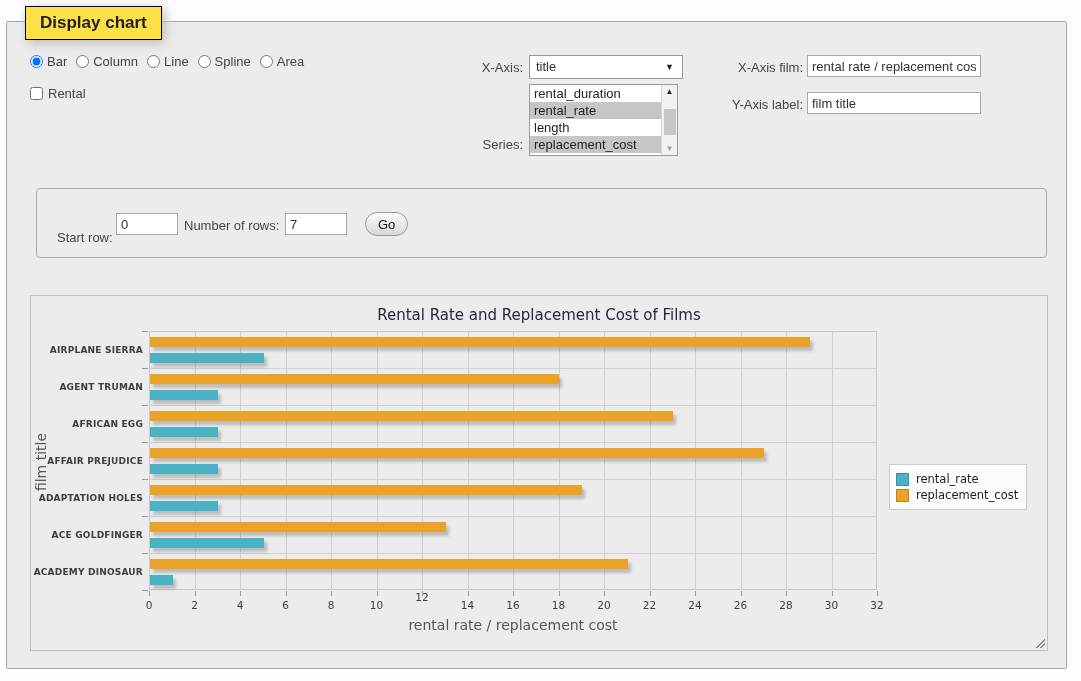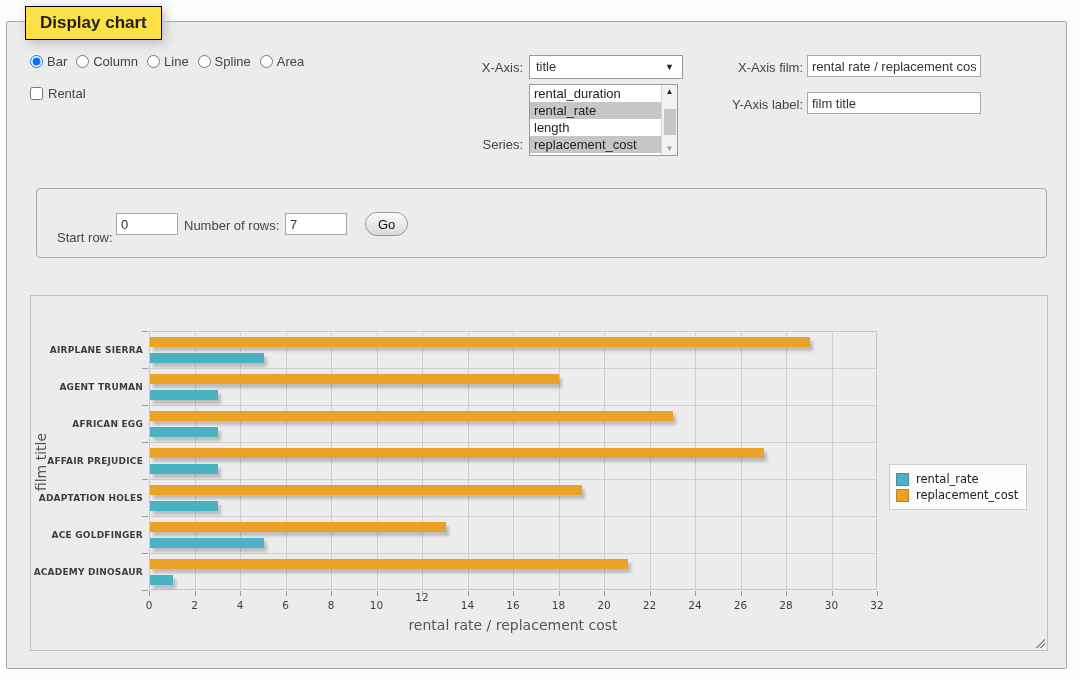--- a/index.html
+++ b/index.html
@@ -150,20 +150,21 @@
   <input type="text" style="position: absolute; left: 807px; top: 92px; width: 174px;" value="film title">
 
   <div class="go-panel"></div>
   <div class="ctl" style="left:57px; top:230px;">Start row:</div>
   <input type="text" style="position: absolute; left: 116px; top: 213px; width: 62px;" value="0">
   <div class="ctl" style="left:184px; top:218px;">Number of rows:</div>
   <input type="text" style="position: absolute; left: 285px; top: 213px; width: 62px;" value="7">
   <button class="go-btn">Go</button>
 
   <div class="chart-box" id="chart-area">
+    <div class="chart-title">Rental Rate and Replacement Cost of Films</div>
     <div class="yaxis-title">film title</div>
     <div class="resize-handle"></div>
   <div class="plot" style="left: 118px; top: 35px; width: 728px; height: 259px;"></div>
       <div class="tickmark-x" style="left: 118px; top: 295px;"></div>
       <div class="xtick-label" style="left: 103px; top: 303px; width: 30px;">0</div>
       <div class="gridline-v" style="left: 163.5px; top: 35px; height: 259px;"></div>
       <div class="tickmark-x" style="left: 163.5px; top: 295px;"></div>
       <div class="xtick-label" style="left: 148.5px; top: 303px; width: 30px;">2</div>
       <div class="gridline-v" style="left: 209px; top: 35px; height: 259px;"></div>
       <div class="tickmark-x" style="left: 209px; top: 295px;"></div>

